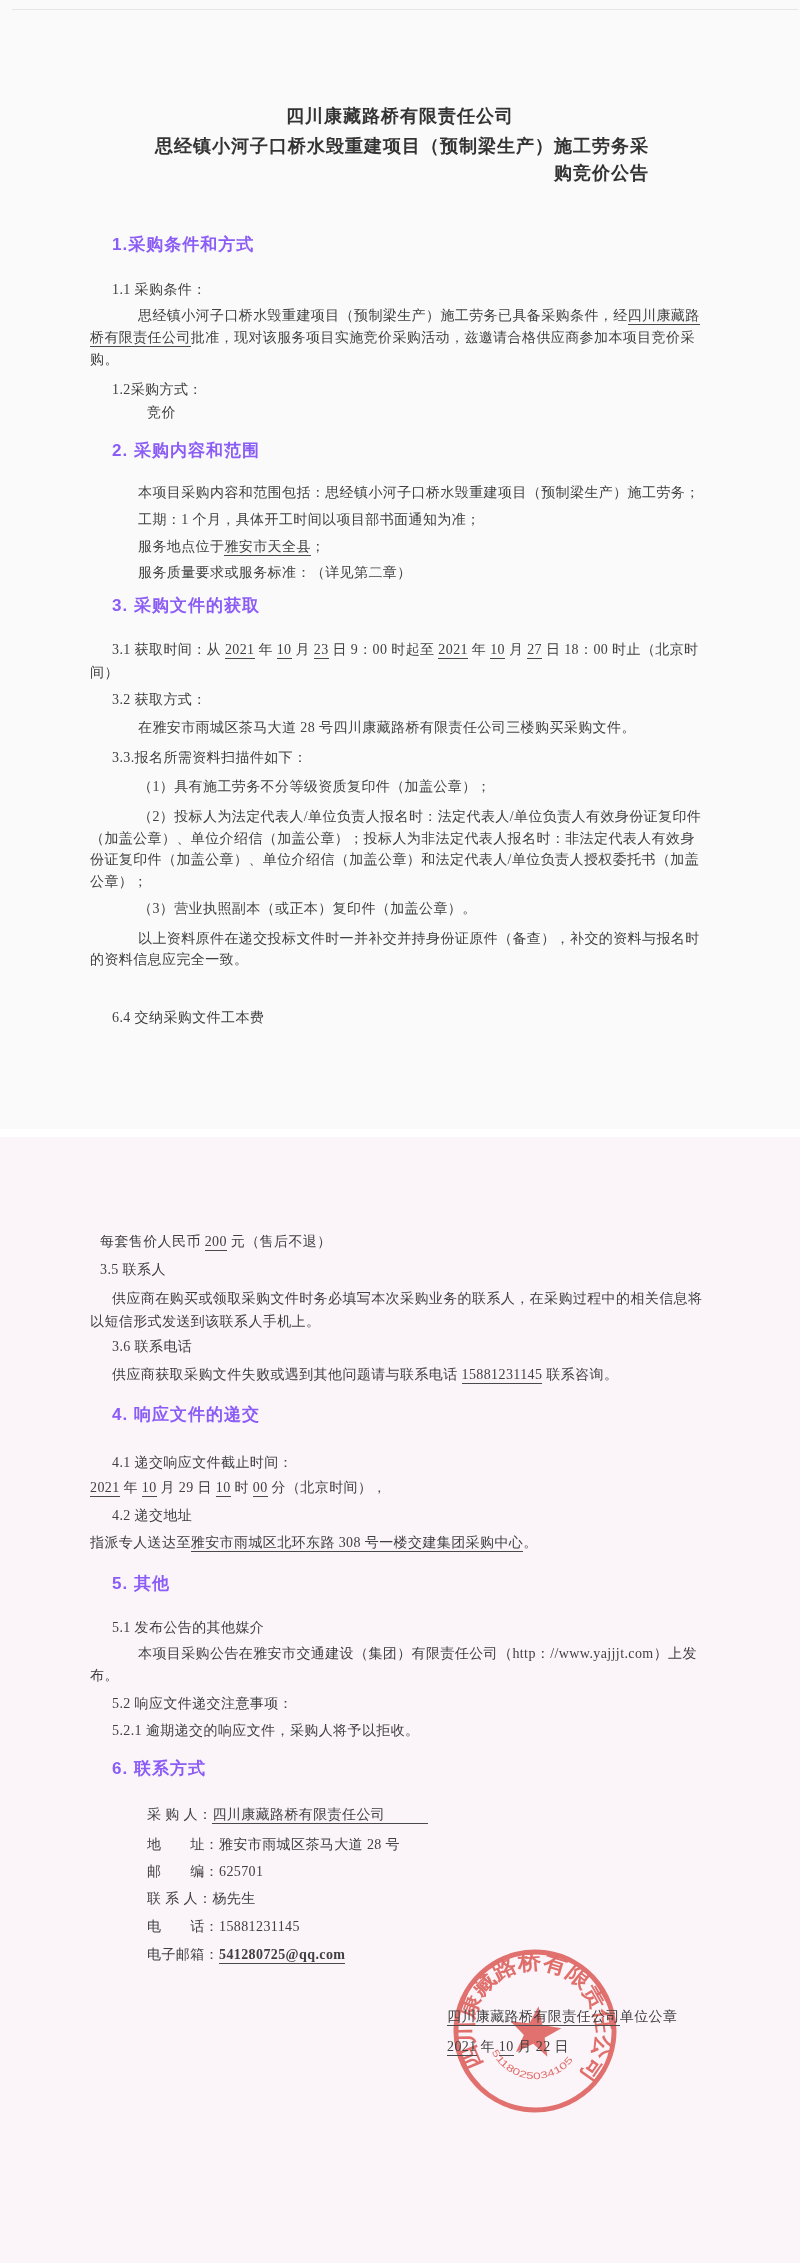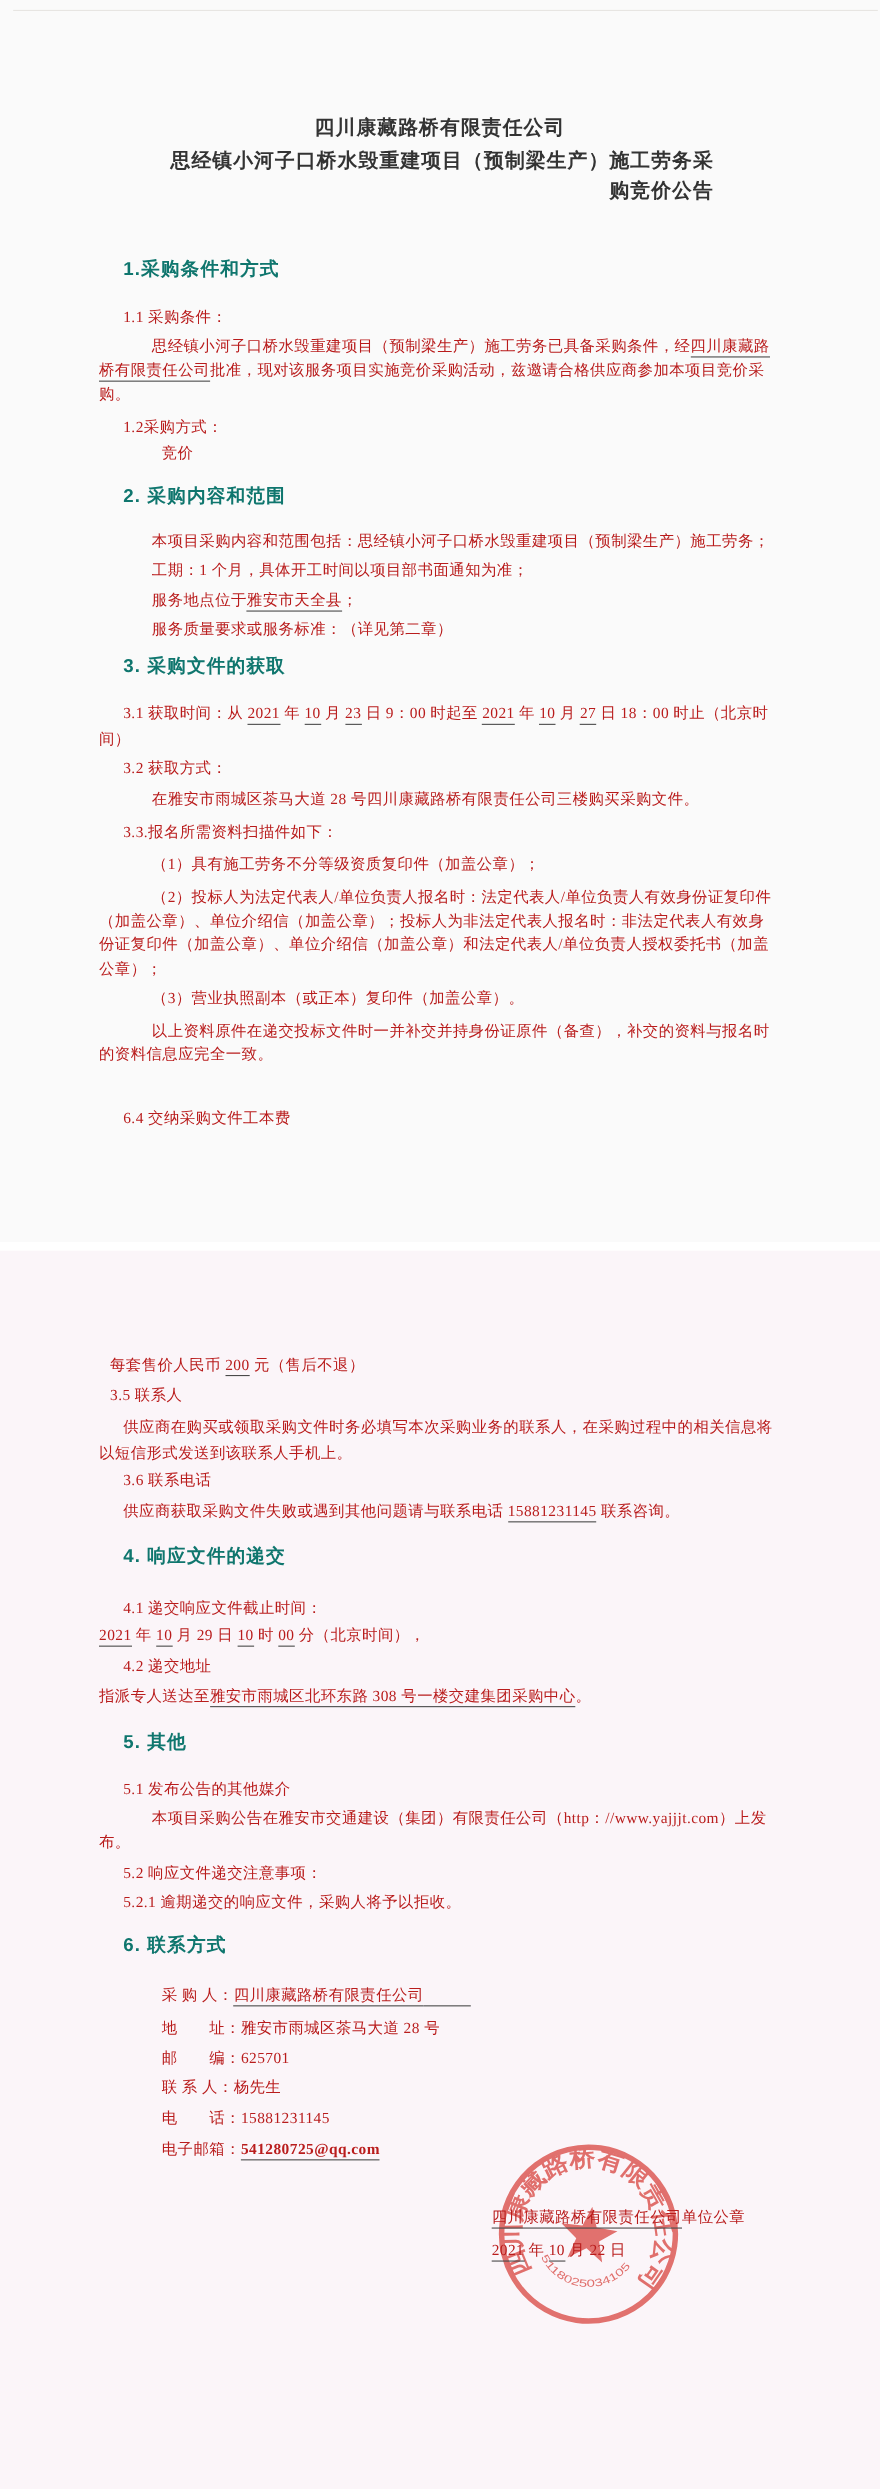--- a/index.html
+++ b/index.html
@@ -3,23 +3,23 @@
 <meta charset="utf-8">
 <style>
   html,body{margin:0;padding:0;}
   body{width:800px;height:2263px;position:relative;background:#ffffff;overflow:hidden;}
   .page{position:absolute;left:0;width:800px;}
   .page1{top:0;height:1129px;background:#fafafa;}
   .page-gap{top:1129px;height:8px;background:#ffffff;}
   .page2{top:1137px;height:1126px;background:#fbf5f9;}
   .edge-top{position:absolute;left:12px;top:9px;width:786px;height:1px;background:#e7e5e2;}
   .t{position:absolute;font-family:"Liberation Serif","DejaVu Serif",serif;font-size:14px;
-     color:#b91c1c;line-height:22px;letter-spacing:0.4px;}
+     color:#404040;line-height:22px;letter-spacing:0.4px;}
   .hd{position:absolute;font-family:"Liberation Sans","DejaVu Sans",sans-serif;font-weight:700;
-     color:#0f766e;letter-spacing:1px;line-height:24px;}
+     color:#8b5cf6;letter-spacing:1px;line-height:24px;}
   .title{font-size:18px;line-height:27px;text-align:center;letter-spacing:1px;color:#333;}
   .sec{font-size:17px;}
   .ind48{text-indent:48px;}
   .ind22{text-indent:22px;}
   .lh23{line-height:23px;}
   .lh215{line-height:21.5px;}
   .lh21{line-height:21px;}
   .u{border-bottom:1px solid #4a4a4a;padding-bottom:1px;}
   .b{font-weight:bold;}
   .stamp-svg{position:absolute;left:445px;top:1946px;opacity:0.85;}

